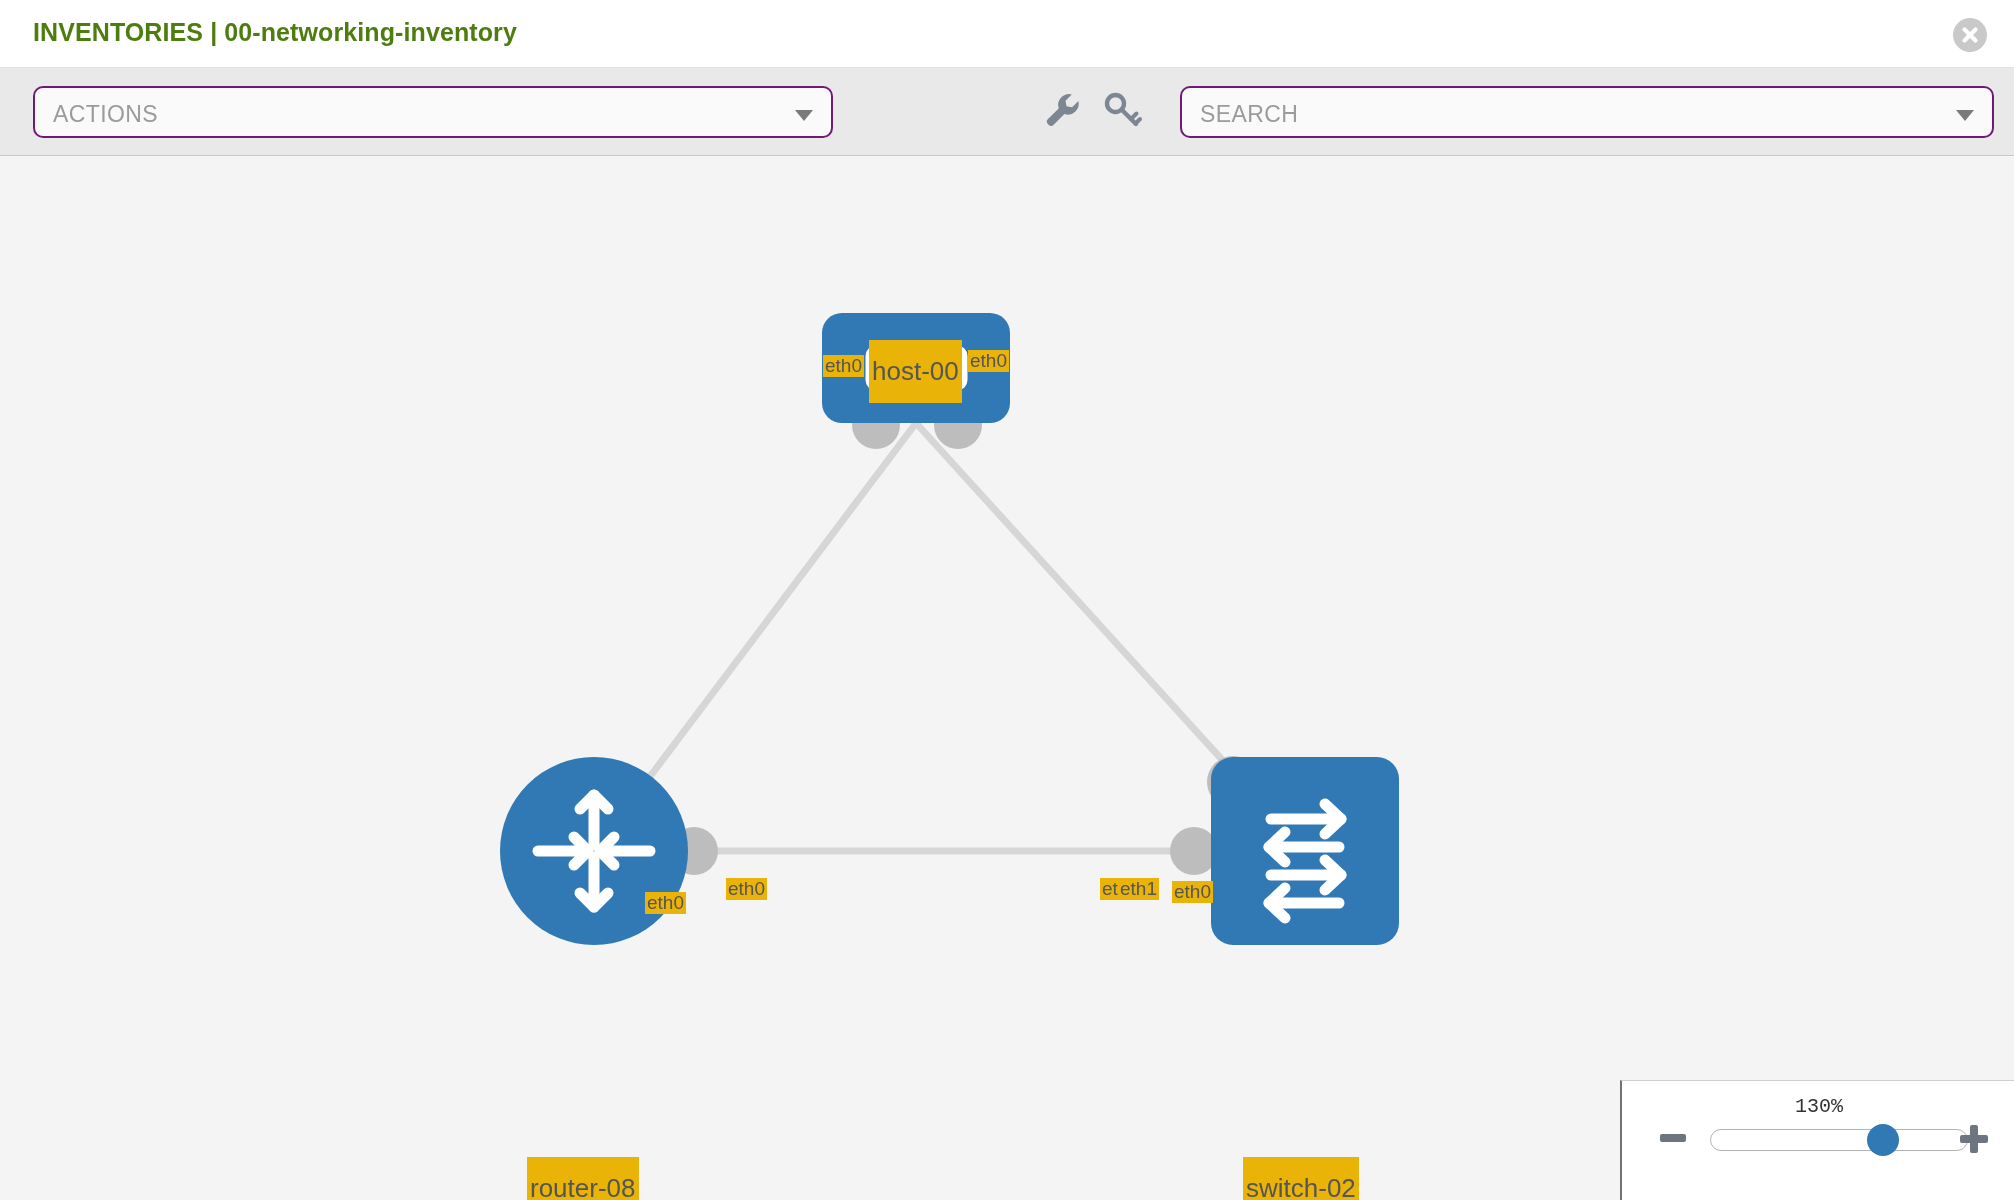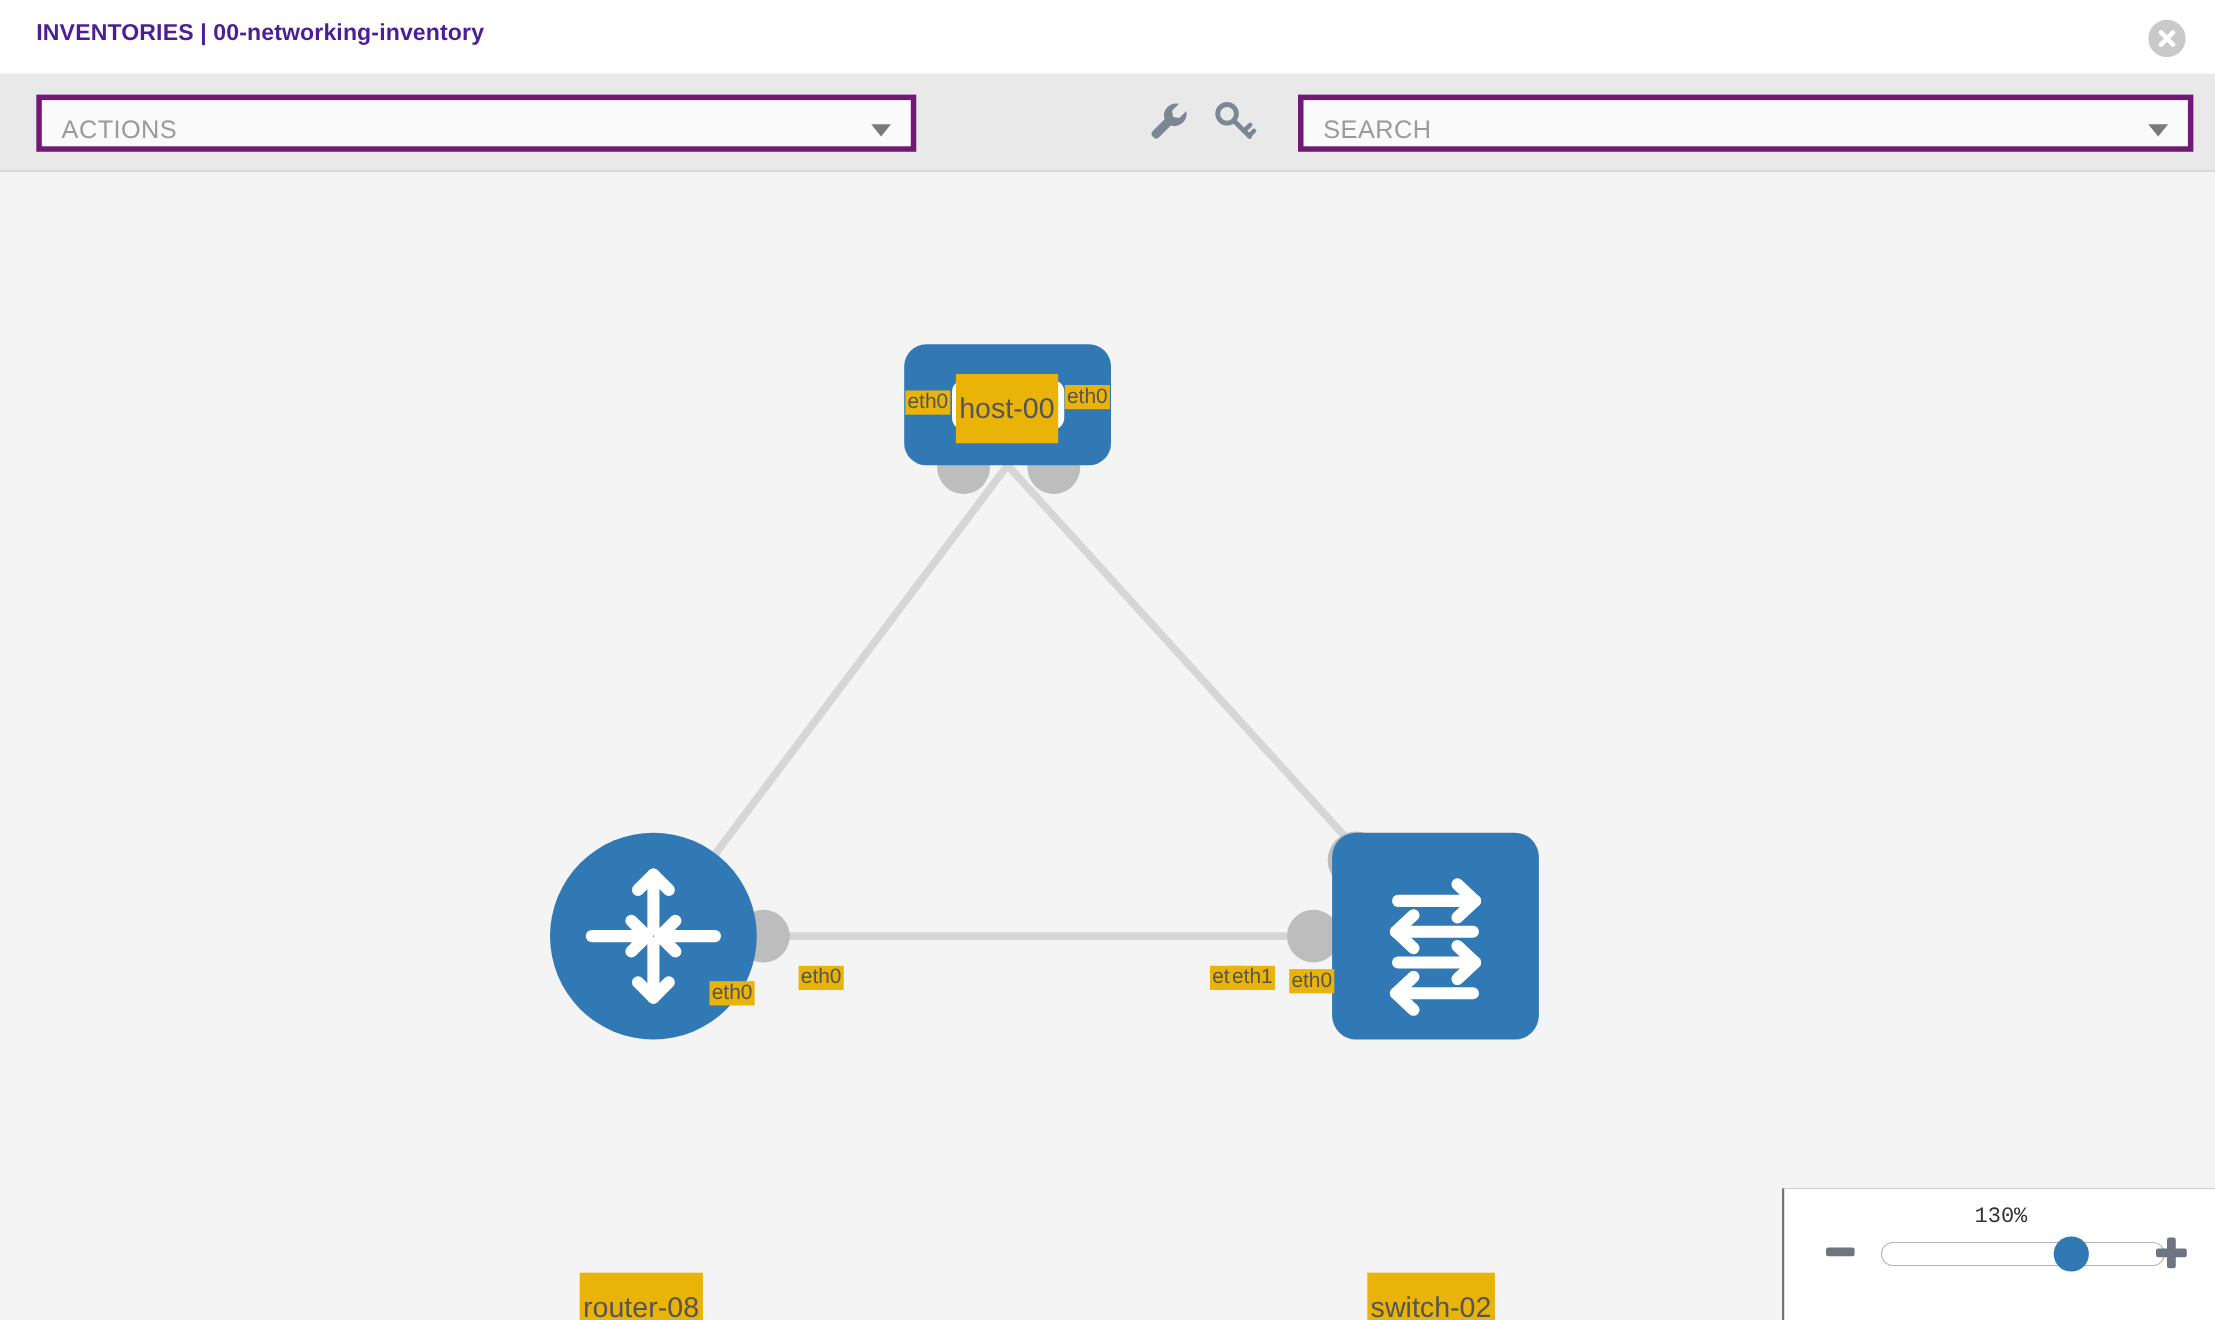--- a/index.html
+++ b/index.html
@@ -22,23 +22,23 @@
     width: 2014px;
     height: 68px;
     background: #ffffff;
     border-bottom: 1px solid #e2e2e2;
     box-sizing: border-box;
   }
   #page-title {
     position: absolute;
     left: 33px;
     top: 18px;
-    font-size: 21px;
+    font-size: 25px;
     font-weight: bold;
-    color: #4c1d95;
+    color: #4d7c0f;
     letter-spacing: 0.1px;
     white-space: nowrap;
   }
   #close-icon {
     position: absolute;
     right: 27px;
     top: 18px;
     width: 34px;
     height: 34px;
     cursor: pointer;
@@ -51,22 +51,22 @@
     width: 2014px;
     height: 88px;
     background: #e9e9e9;
     border-bottom: 1px solid #c9c9c9;
     box-sizing: border-box;
   }
   .field {
     position: absolute;
     height: 52px;
     background: #fafafa;
-    border: 5px solid #701a75;
-    border-radius: 0;
+    border: 2px solid #701a75;
+    border-radius: 10px;
     box-sizing: border-box;
   }
   #actions-select {
     left: 33px;
     top: 18px;
     width: 800px;
   }
   #search-field {
     left: 1180px;
     top: 18px;

